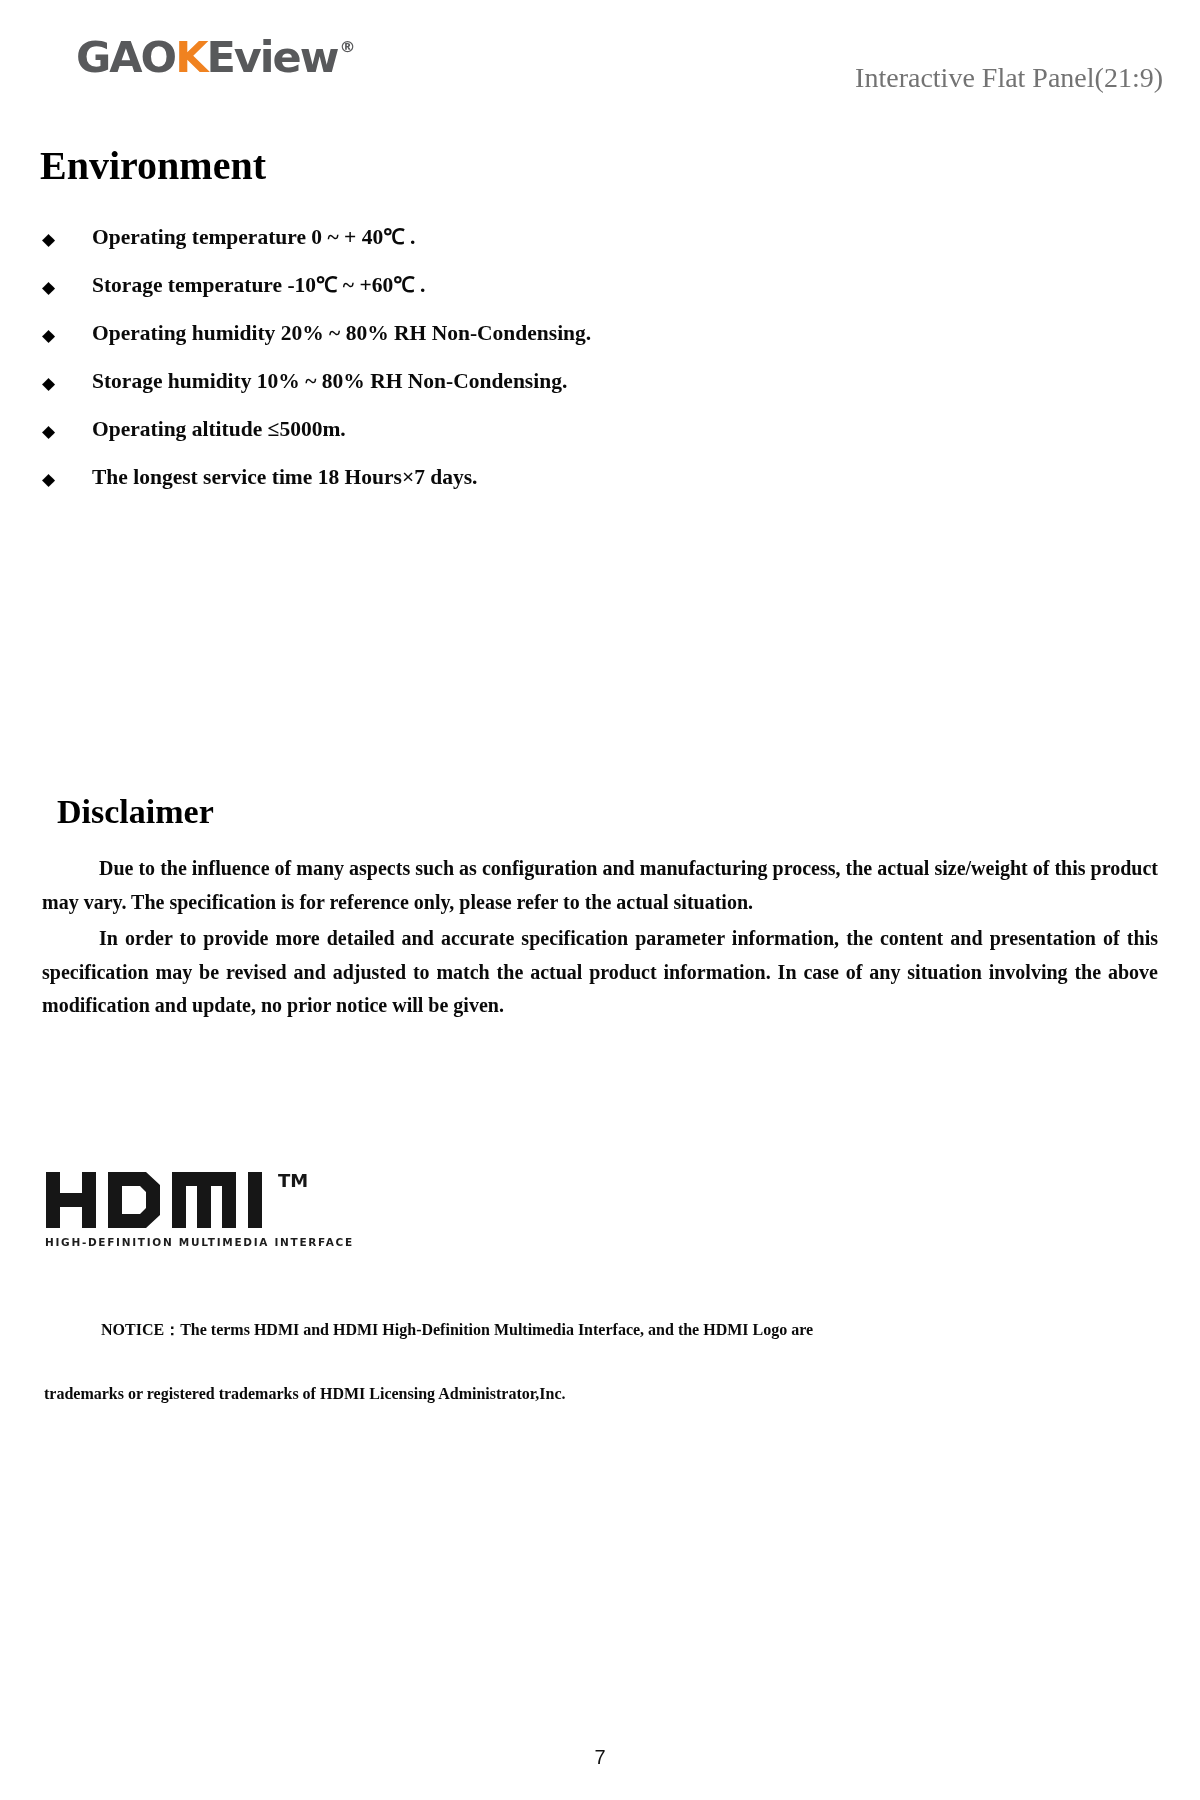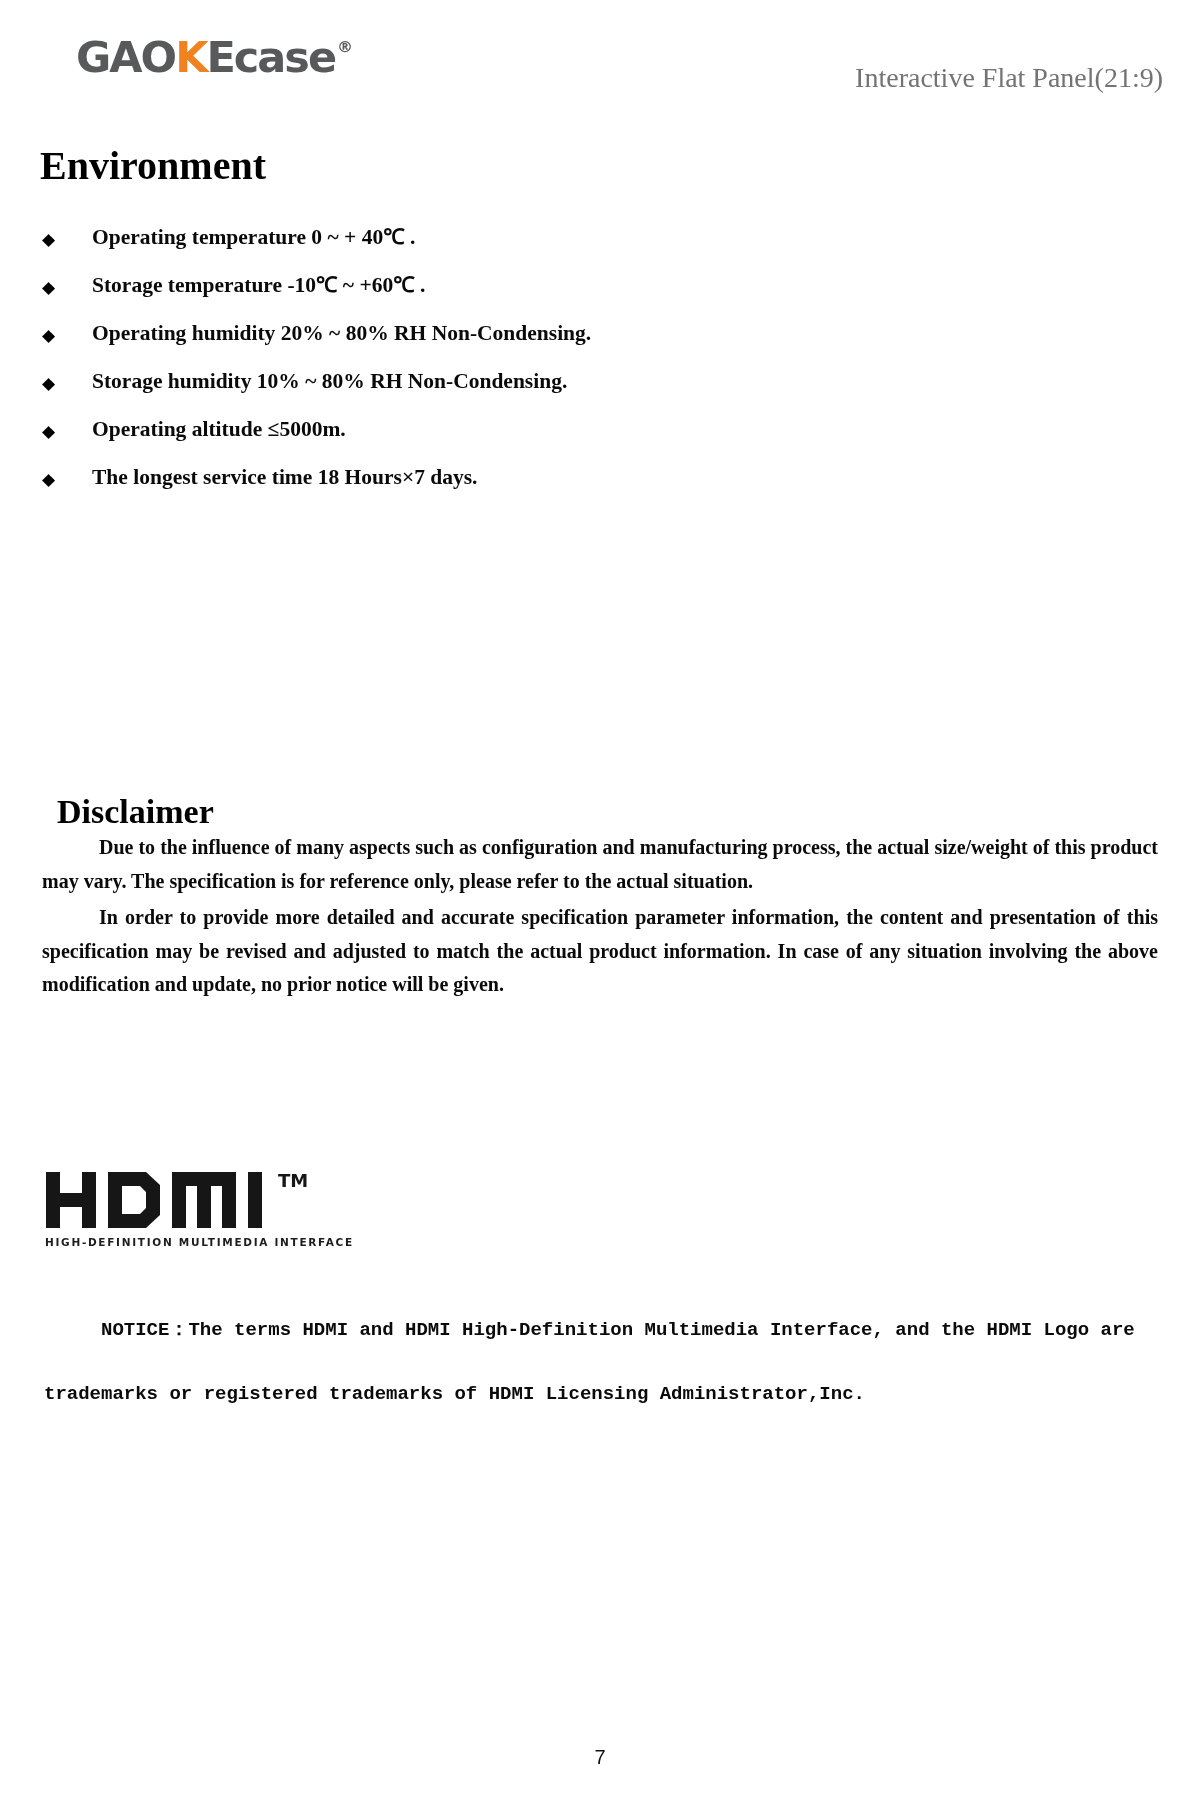--- a/index.html
+++ b/index.html
@@ -33,58 +33,58 @@
     font-weight:bold; font-size:21.5px; line-height:25px; color:#0a0a0a;
   }
   .env .bullet {
     position:absolute; left:2px; top:2px; font-size:17px;
     font-family:"DejaVu Sans", sans-serif; color:#000;
   }
 
   
   .disclaimer { position:absolute; left:42px; top:793px; width:1116px; }
   .disclaimer h2 { margin:0 0 0 15px; font-size:34px; font-weight:bold; }
-  .disclaimer .paras { }
+  .disclaimer .paras { margin-top:21px; }
   .disclaimer p {
     margin:0 0 3px 0; font-size:20px; line-height:33.5px; font-weight:bold;
     text-align:justify; text-indent:57px; color:#0a0a0a;
   }
 
   
   .hdmi { position:absolute; left:45px; top:1172px; }
   .hdmi-mark { display:flex; align-items:flex-start; }
   .hdmi-mark .tm {
     font-family:"DejaVu Sans", sans-serif; font-weight:bold;
     font-size:18px; margin:-2px 0 0 13px; color:#161616; letter-spacing:0;
   }
   .hdmi-sub {
     margin-top:7px; font-family:"DejaVu Sans", sans-serif; font-weight:bold;
     font-size:10.5px; letter-spacing:1.7px; color:#1d1d1d; white-space:nowrap;
   }
 
   
   .notice { position:absolute; left:44px; top:1298px; width:1114px; }
   .notice .nline {
-    font-size:19px; font-weight:bold; line-height:64px; color:#0a0a0a;font-family:Liberation Mono, monospace;
+    font-size:16px; font-weight:bold; line-height:64px; color:#0a0a0a;
   }
   .notice .nline.first { text-indent:57px; }
 
   
   .page-num {
     position:absolute; top:1746px; left:0; width:100%; text-align:center;
     font-family:"Liberation Sans", sans-serif; font-size:20px; color:#111;
   }
 </style>
 </head>
 <body>
 
 <div class="page">
 
   <div class="logo">
-    <span>GAO</span><span class="accent">K</span><span>E</span><span>case</span><span class="reg">®</span>
+    <span>GAO</span><span class="accent">K</span><span>E</span><span>view</span><span class="reg">®</span>
   </div>
   <div class="doc-title">Interactive Flat Panel(21:9)</div>
 
   <section class="env">
     <h1>Environment</h1>
     <ul>
       <li>
         <span class="bullet">◆</span>
         <span>Operating temperature 0 ~ + 40℃ .</span>
       </li>

